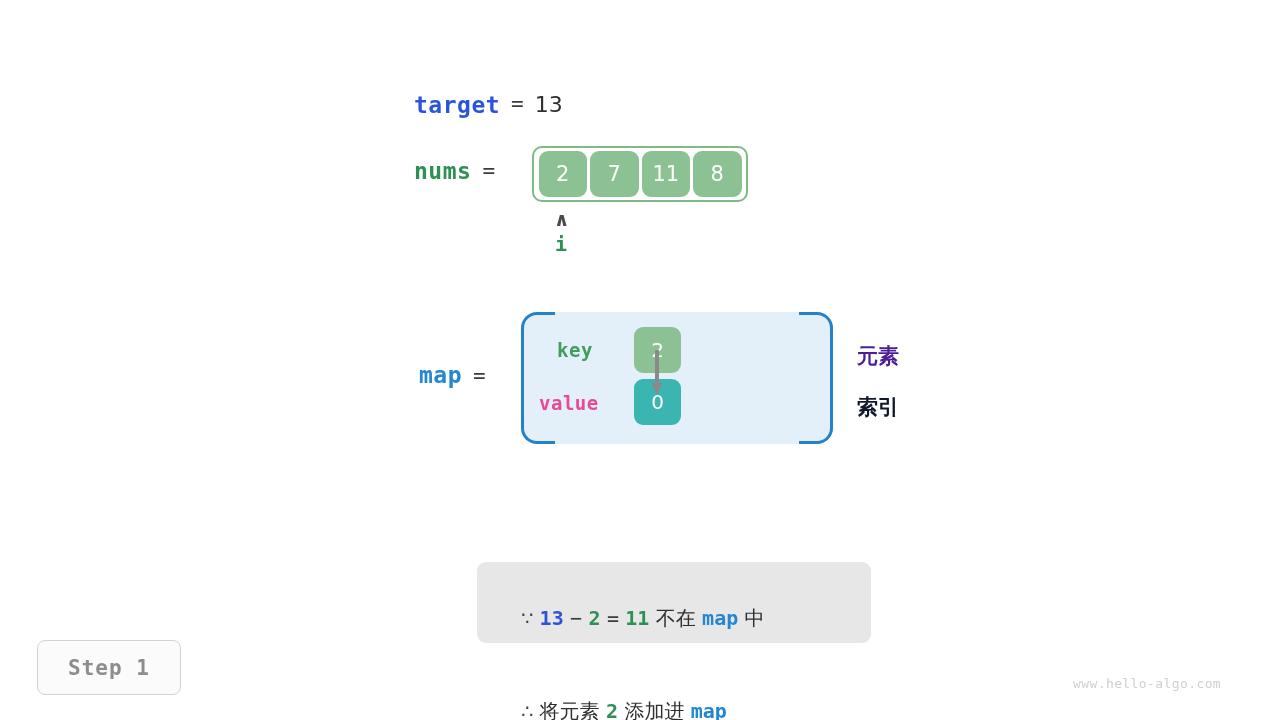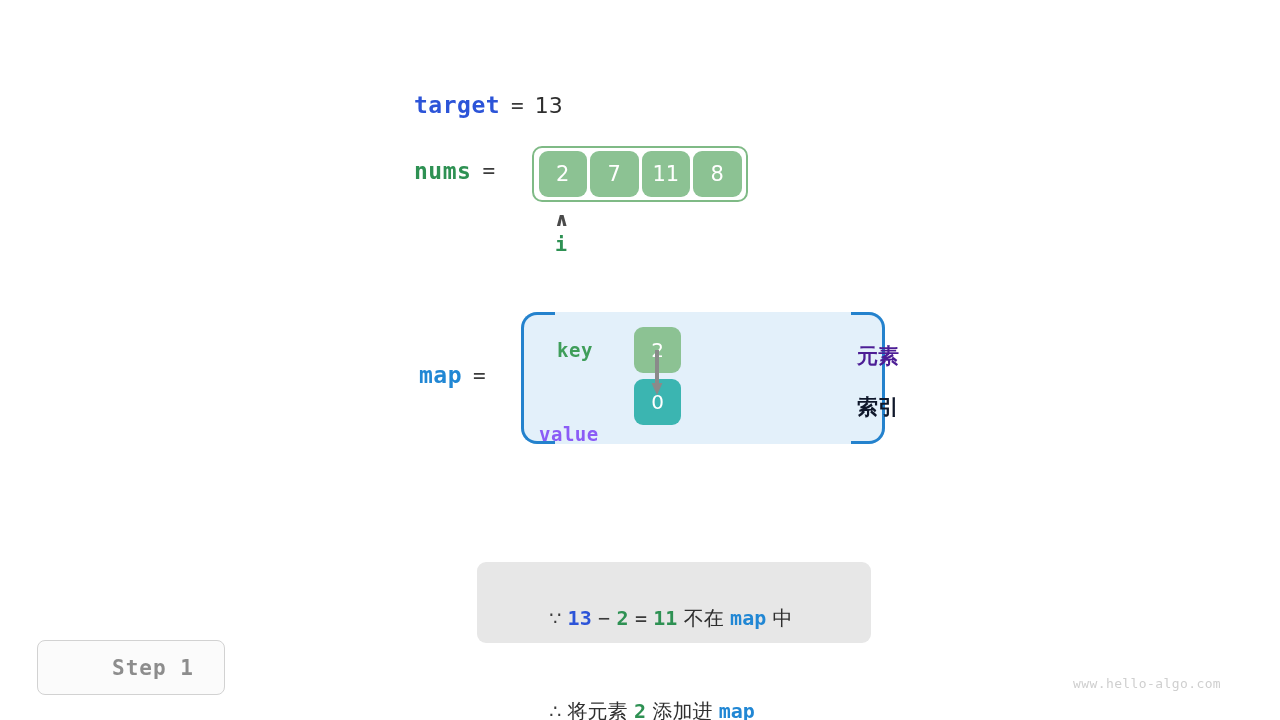--- a/index.html
+++ b/index.html
@@ -21,21 +21,21 @@
   }
 
   
   .abs { position: absolute; }
 
   
   #target-row {
     left: 414px;
     top: 92px;
     display: flex;
-    align-items: flex-end;
+    align-items: flex-start;
     gap: 0px;
     white-space: pre;
   }
   .var-name-blue {
     color: #2c54d8;
     font-weight: bold;
     font-size: 23px;
     letter-spacing: 0.5px;
   }
   .eq-sign {
@@ -120,21 +120,21 @@
     color: #2187d4;
     font-weight: bold;
     font-size: 23px;
     letter-spacing: 0.5px;
   }
 
   #map-box {
     position: absolute;
     left: 521px;
     top: 312px;
-    width: 364px;
+    width: 312px;
     height: 132px;
   }
   #map-box .map-bg {
     position: absolute;
     inset: 0;
     background: #e3f0fa;
     border-radius: 16px;
   }
   #map-box .bracket {
     position: absolute;
@@ -155,21 +155,21 @@
     border-radius: 0 16px 16px 0;
   }
 
   .kv-label {
     position: absolute;
     font-size: 19px;
     font-weight: bold;
     letter-spacing: 0.5px;
   }
   #key-label { left: 36px; top: 27px; color: #3f9e5a; }
-  #value-label { left: 18px; top: 80px; color: #8b5cf6; margin-top: 31px; }
+  #value-label { left: 18px; top: 80px; color: #ec4899; }
 
   .kv-cell {
     position: absolute;
     left: 113px;
     width: 47px;
     height: 46px;
     border-radius: 9px;
     display: flex;
     align-items: center;
     justify-content: center;
@@ -232,21 +232,21 @@
 
   #reason-box {
     position: absolute;
     left: 477px;
     top: 562px;
     width: 394px;
     height: 81px;
     background: #e7e7e7;
     border-radius: 9px;
     box-sizing: border-box;
-    padding: 10px 34px;
+    padding: 10px 6px;
   }
   .reason-line {
     white-space: pre;
     font-size: 20px;
     font-family: "DejaVu Sans", "Liberation Sans", sans-serif;
     color: #2f2f2f;
     line-height: 31px;
   }
   .logic-sym {
     color: #3b3b3b;
@@ -264,21 +264,20 @@
     border: 1.5px solid #d2d2d2;
     border-radius: 8px;
     background: #fbfbfb;
     display: flex;
     align-items: center;
     justify-content: center;
     color: #8d8d8d;
     font-size: 21px;
     font-weight: bold;
     letter-spacing: 1px;
-    padding-left: 44px;
   }
 
   
   #watermark {
     left: 1073px;
     top: 676px;
     color: #cfcfcf;
     font-size: 13px;
     letter-spacing: 0.4px;
   }

